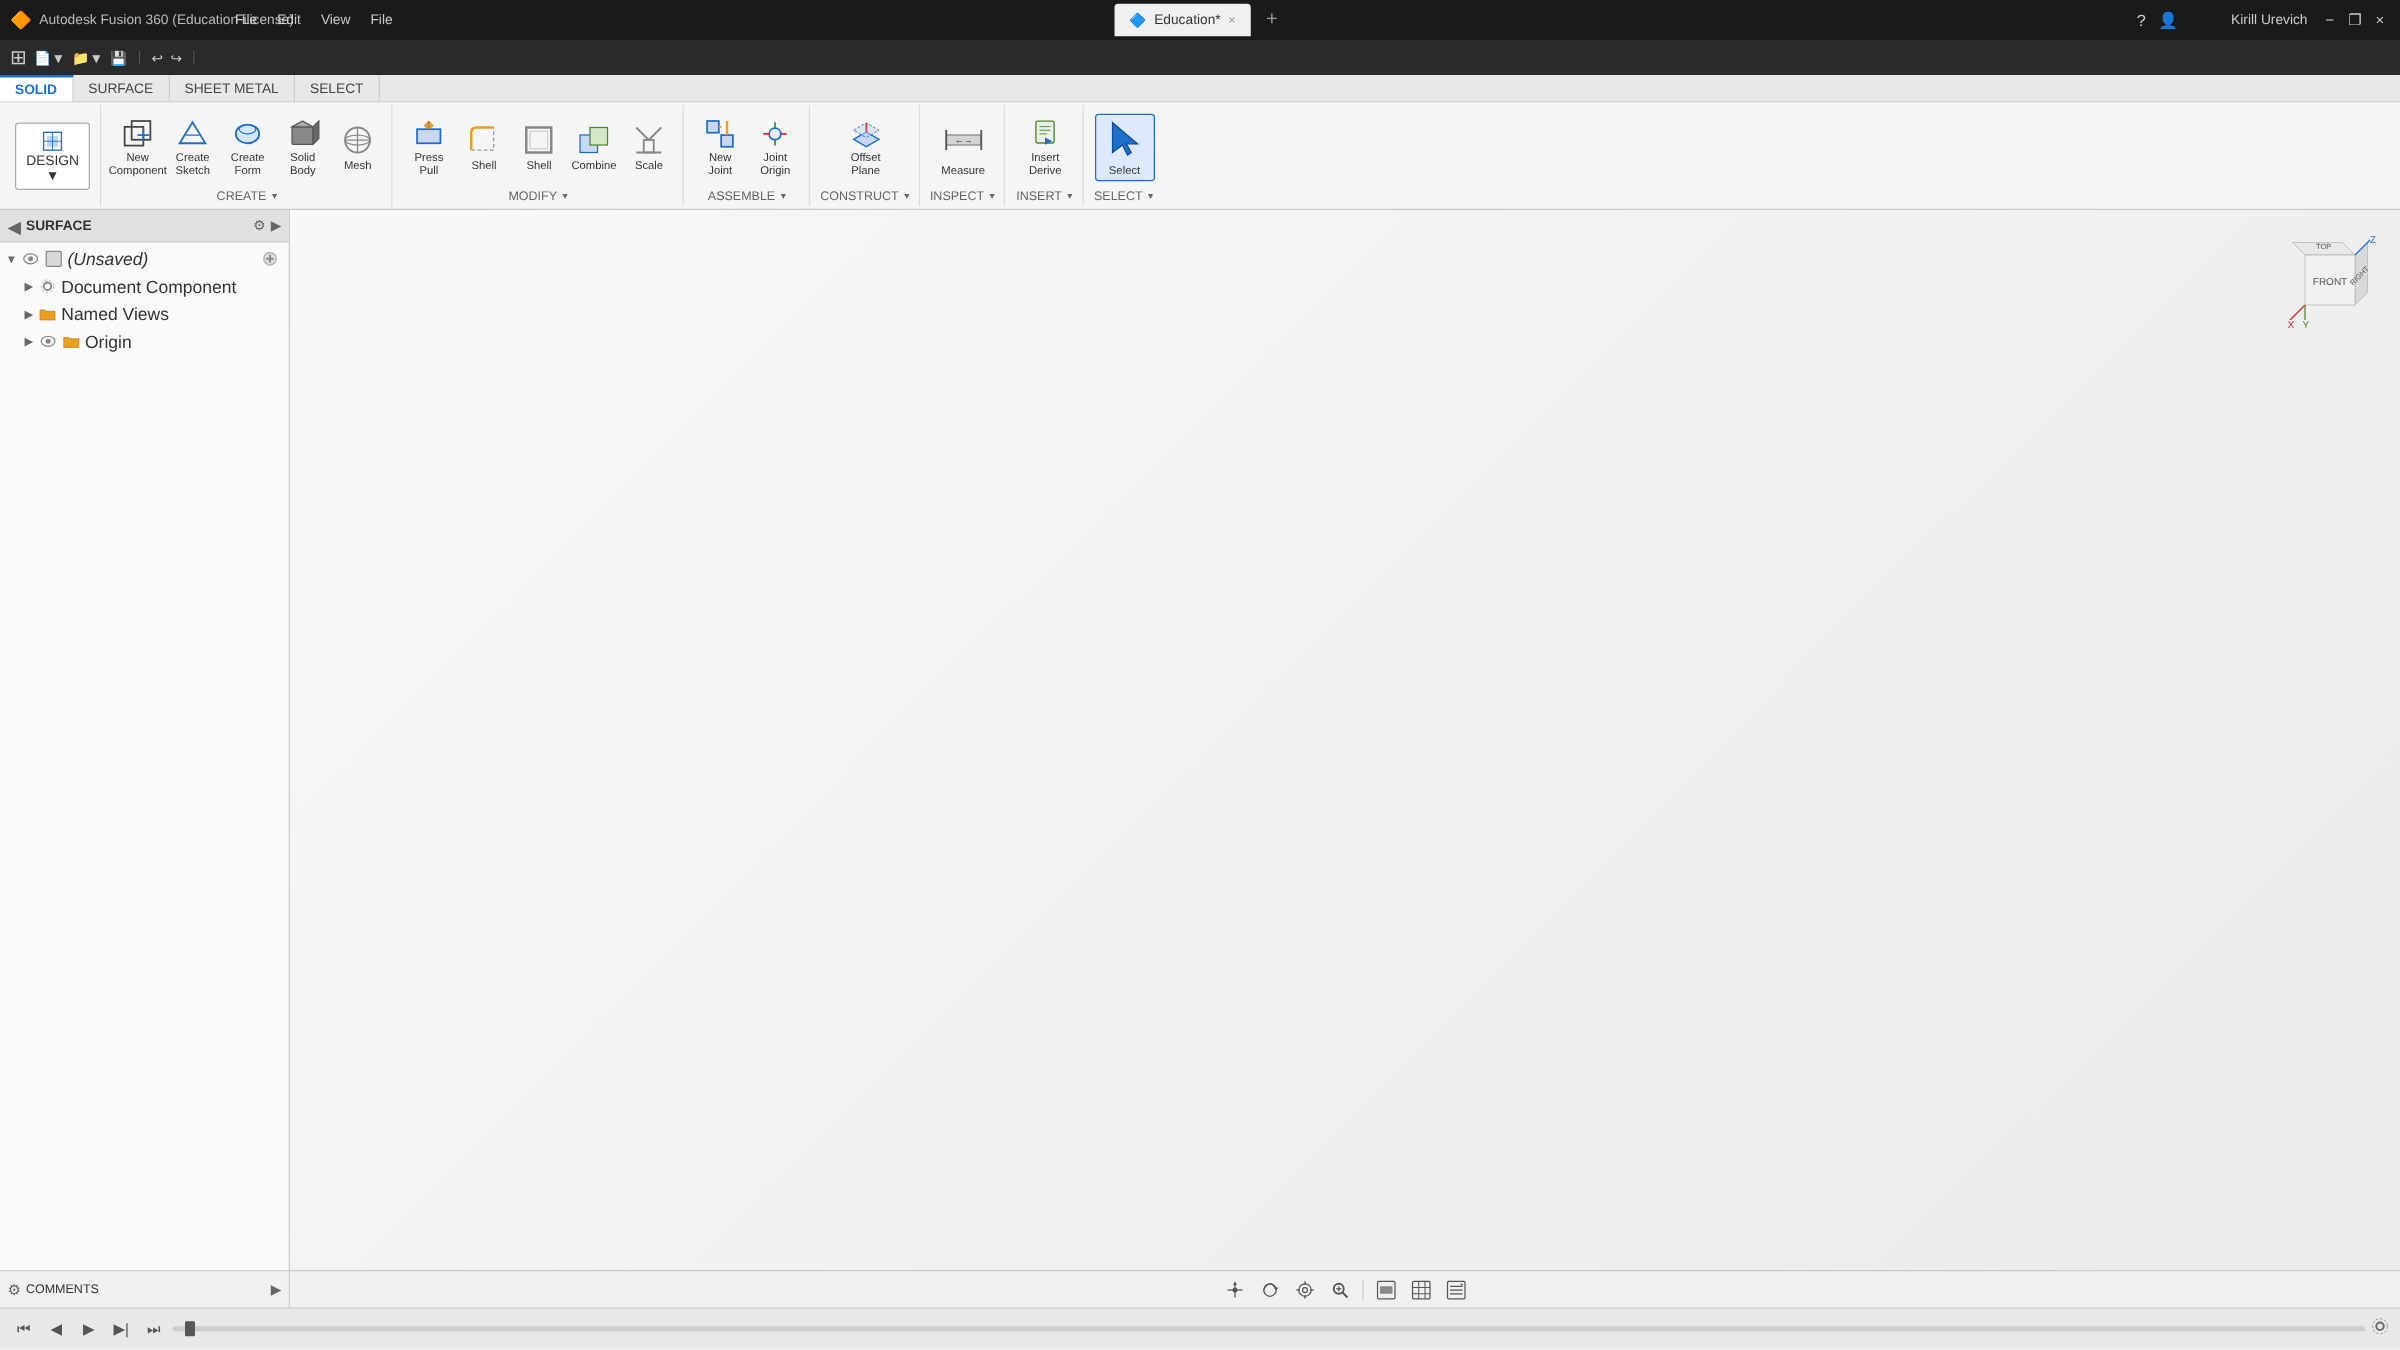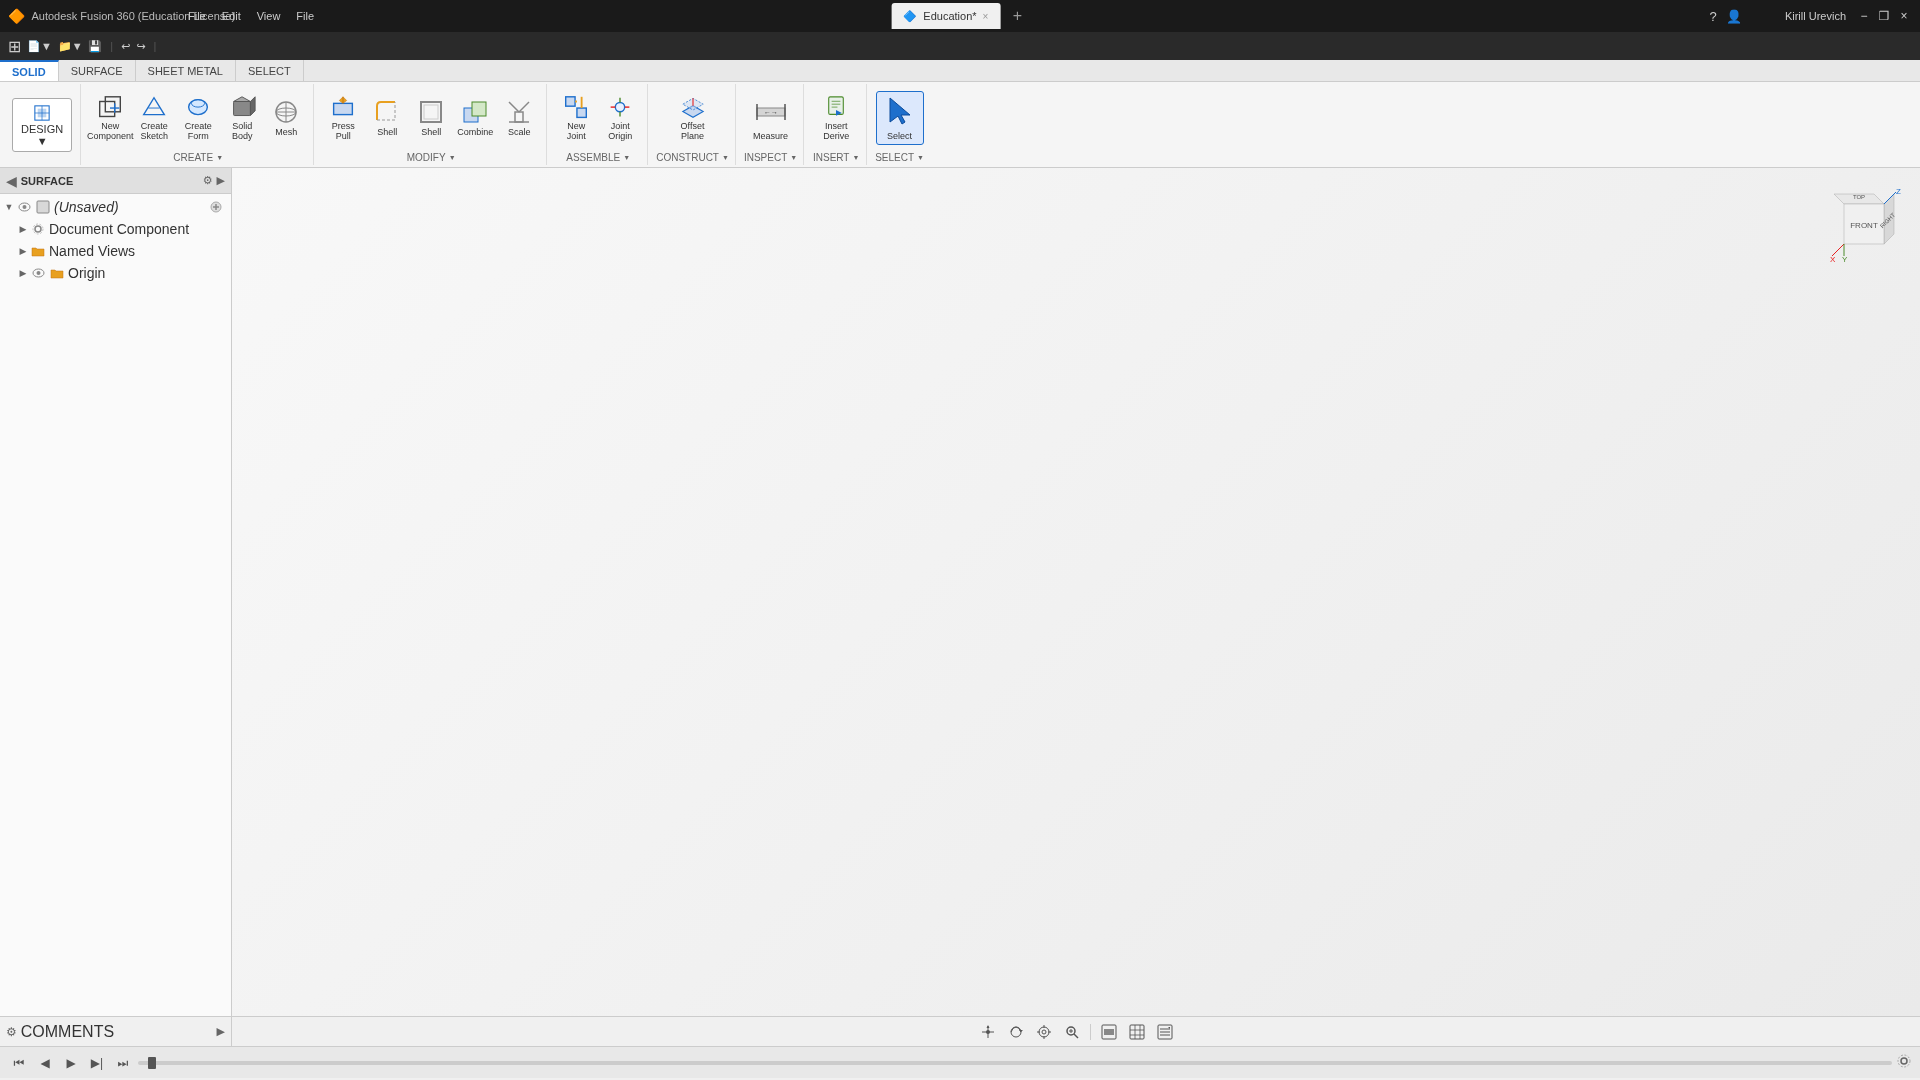--- a/index.html
+++ b/index.html
@@ -210,21 +210,21 @@
     }
     #comments-panel {
       width: 232px;
       display: flex;
       align-items: center;
       padding: 0 6px;
       gap: 4px;
       border-right: 1px solid #ccc;
       height: 100%;
     }
-    .comments-title { font-size: 16px; font-weight: normal; color: #333; flex: 1; }
+    .comments-title { font-size: 10px; font-weight: normal; color: #333; flex: 1; }
     #viewport-controls {
       flex: 1;
       display: flex;
       align-items: center;
       justify-content: center;
       gap: 4px;
     }
     .vp-ctrl-btn {
       width: 24px;
       height: 22px;

